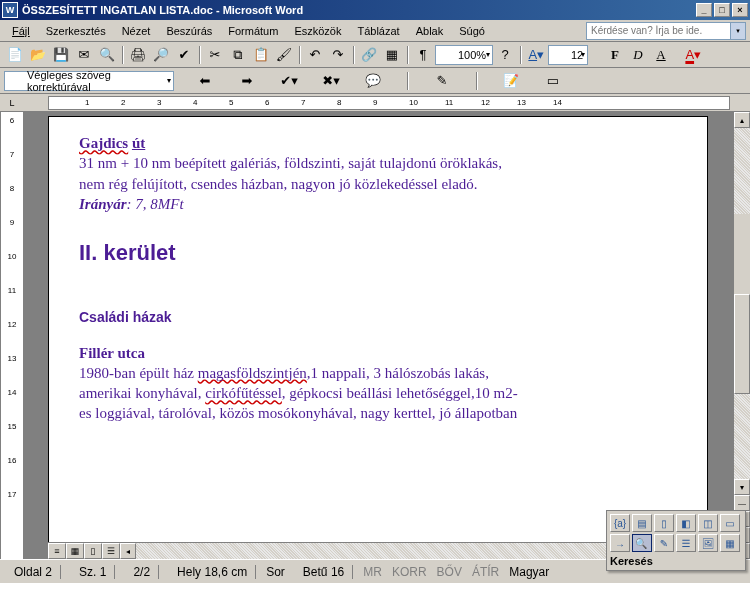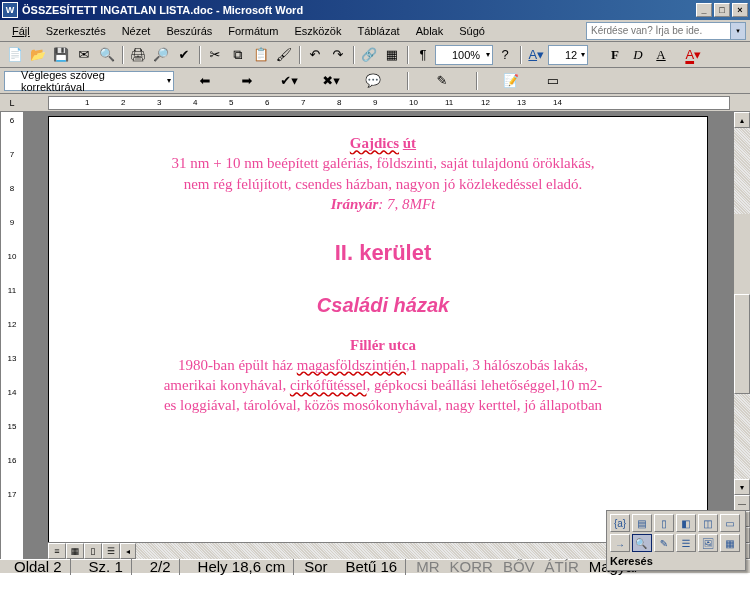--- a/index.html
+++ b/index.html
@@ -10,48 +10,48 @@
 .titlebar .winbtn { width: 16px; height: 14px; background: #d4d0c8; border: 1px solid #fff; border-right-color: #888; border-bottom-color: #888; margin-left: 2px; display: inline-flex; align-items: center; justify-content: center; color: #000; font-weight: bold; font-family: Arial; font-size: 9px; }
 .menubar { background: #d4d0c8; height: 22px; display: flex; align-items: center; padding: 0 4px; border-bottom: 1px solid #808080; }
 .menuitem { padding: 2px 8px; cursor: default; }
 .menuitem u { text-decoration: underline; }
 .askbox { margin-left: auto; display: flex; align-items: center; }
 .askinput { width: 145px; height: 18px; font-size: 10px; border: 1px solid #7f9db9; padding: 0 4px; background: #fff; color: #888; }
 .askarrow { width: 15px; height: 18px; background: #c6d3e7; border: 1px solid #7f9db9; border-left: none; display: inline-flex; align-items: center; justify-content: center; font-size: 7px; }
 .toolbar { background: #d4d0c8; height: 26px; display: flex; align-items: center; padding: 0 4px; border-bottom: 1px solid #808080; gap: 1px; }
 .tbtn { width: 22px; height: 22px; display: inline-flex; align-items: center; justify-content: center; border: 1px solid transparent; font-size: 13px; cursor: default; }
 .sep { width: 1px; height: 18px; background: #808080; margin: 0 3px; box-shadow: 1px 0 0 #fff; }
-.combo { height: 20px; border: 1px solid #7f9db9; background: #fff; font-size: 11px; padding: 0 14px 0 16px; position: relative; display: inline-flex; align-items: center; }
+.combo { height: 20px; border: 1px solid #7f9db9; background: #fff; font-size: 11px; padding: 0 14px 0 22px; position: relative; display: inline-flex; align-items: center; }
 .combo::after { content: "▾"; position: absolute; right: 2px; font-size: 8px; color: #000; }
 .toolbar2 { background: #d4d0c8; height: 26px; display: flex; align-items: center; padding: 0 4px; border-bottom: 1px solid #808080; gap: 20px; }
 .workarea { display: flex; background: #808080; height: 465px; position: relative; }
 .vruler { width: 24px; background: #d4d0c8; display: flex; flex-direction: column; }
 .vruler-head { height: 18px; background: #d4d0c8; border-bottom: 1px solid #808080; display: flex; align-items: center; justify-content: center; font-size: 9px; }
 .vruler-body { flex: 1; position: relative; background: #fff; border-left: 1px solid #808080; border-right: 1px solid #808080; overflow: hidden; }
 .vrtick { position: absolute; width: 100%; text-align: center; font-size: 8px; color: #000; }
 .mainpane { flex: 1; display: flex; flex-direction: column; }
 .hruler { height: 18px; background: #d4d0c8; position: relative; border-bottom: 1px solid #808080; }
 .hruler-inner { position: absolute; left: 24px; right: 20px; top: 2px; height: 14px; background: #fff; border: 1px solid #808080; }
 .hrtick { position: absolute; top: 1px; font-size: 8px; }
 .docscroll { flex: 1; overflow: hidden; position: relative; background: #808080; }
-.page { background: #fff; border: 1px solid #000; margin: 4px 0 0 24px; width: 660px; min-height: 440px; padding: 16px 20px 16px 30px; font-family: "Times New Roman", serif; font-size: 15px; line-height: 1.35; color: #ec4899; text-align: center; }
+.page { background: #fff; border: 1px solid #000; margin: 4px 0 0 24px; width: 660px; min-height: 440px; padding: 16px 20px 16px 30px; font-family: "Times New Roman", serif; font-size: 15px; line-height: 1.35; color: #4c1d95; }
 .page .h1 { font-weight: bold; font-size: 15px; text-decoration: underline; }
 .page .h2b { font-size: 22px; font-weight: bold; font-family: Arial, sans-serif; margin-top: 24px; }
-.page .h3 { font-size: 20px; font-weight: bold; font-style: italic; font-family: Arial, sans-serif; margin-top: 24px; }
+.page .h3 { font-size: 14px; font-weight: bold; font-family: Arial, sans-serif; margin-top: 40px; }
 .page .b { font-weight: bold; }
 .page .it { font-style: italic; }
 .page .sqred { text-decoration: underline wavy #c00; text-decoration-skip-ink: none; }
 .vscroll { width: 17px; position: absolute; right: 0; top: 18px; bottom: 0; background: #d4d0c8; border-left: 1px solid #808080; display: flex; flex-direction: column; }
 .sbtn { height: 16px; background: #d4d0c8; border: 1px solid #fff; border-right-color: #808080; border-bottom-color: #808080; display: flex; align-items: center; justify-content: center; font-size: 8px; }
 .sthumb { flex: 0 0 100px; margin-top: 80px; background: #d4d0c8; border: 1px solid #fff; border-right-color: #808080; border-bottom-color: #808080; }
 .strack { flex: 1; background: repeating-linear-gradient(45deg, #e8e8e8, #e8e8e8 1px, #d4d0c8 1px, #d4d0c8 2px); }
 .hscroll { position: absolute; left: 24px; right: 17px; bottom: 0; height: 17px; background: #d4d0c8; border-top: 1px solid #808080; display: flex; }
 .viewbtns { display: flex; }
 .vbtn { width: 18px; height: 16px; background: #d4d0c8; border: 1px solid #fff; border-right-color: #808080; border-bottom-color: #808080; display: flex; align-items: center; justify-content: center; font-size: 9px; }
-.statusbar { background: #d4d0c8; height: 14px; border-top: 1px solid #fff; display: flex; align-items: center; padding: 0 6px; font-size: 15px; gap: 10px; }
+.statusbar { background: #d4d0c8; height: 24px; border-top: 1px solid #fff; display: flex; align-items: center; padding: 0 6px; font-size: 12px; gap: 10px; }
 .statusbar .cell { padding: 0 8px; border-right: 1px solid #808080; }
 .statusbar .dim { color: #808080; }
 .findpanel { position: absolute; right: 4px; bottom: 22px; width: 140px; background: #d4d0c8; border: 1px solid #808080; box-shadow: 2px 2px 2px rgba(0,0,0,0.3); padding: 3px; }
 .findgrid { display: grid; grid-template-columns: repeat(6, 20px); grid-auto-rows: 18px; gap: 2px; }
 .fbtn { background: #d4d0c8; border: 1px solid #fff; border-right-color: #808080; border-bottom-color: #808080; display: flex; align-items: center; justify-content: center; font-size: 10px; }
 .fbtn.active { border: 1px solid #0a246a; background: #b6bdd2; }
 .findlabel { text-align: left; font-size: 11px; margin-top: 3px; font-weight: bold; }
 .ficon { color: #2b5797; }
 .red { color: #c00; }
 .blue { color: #1850a0; }

